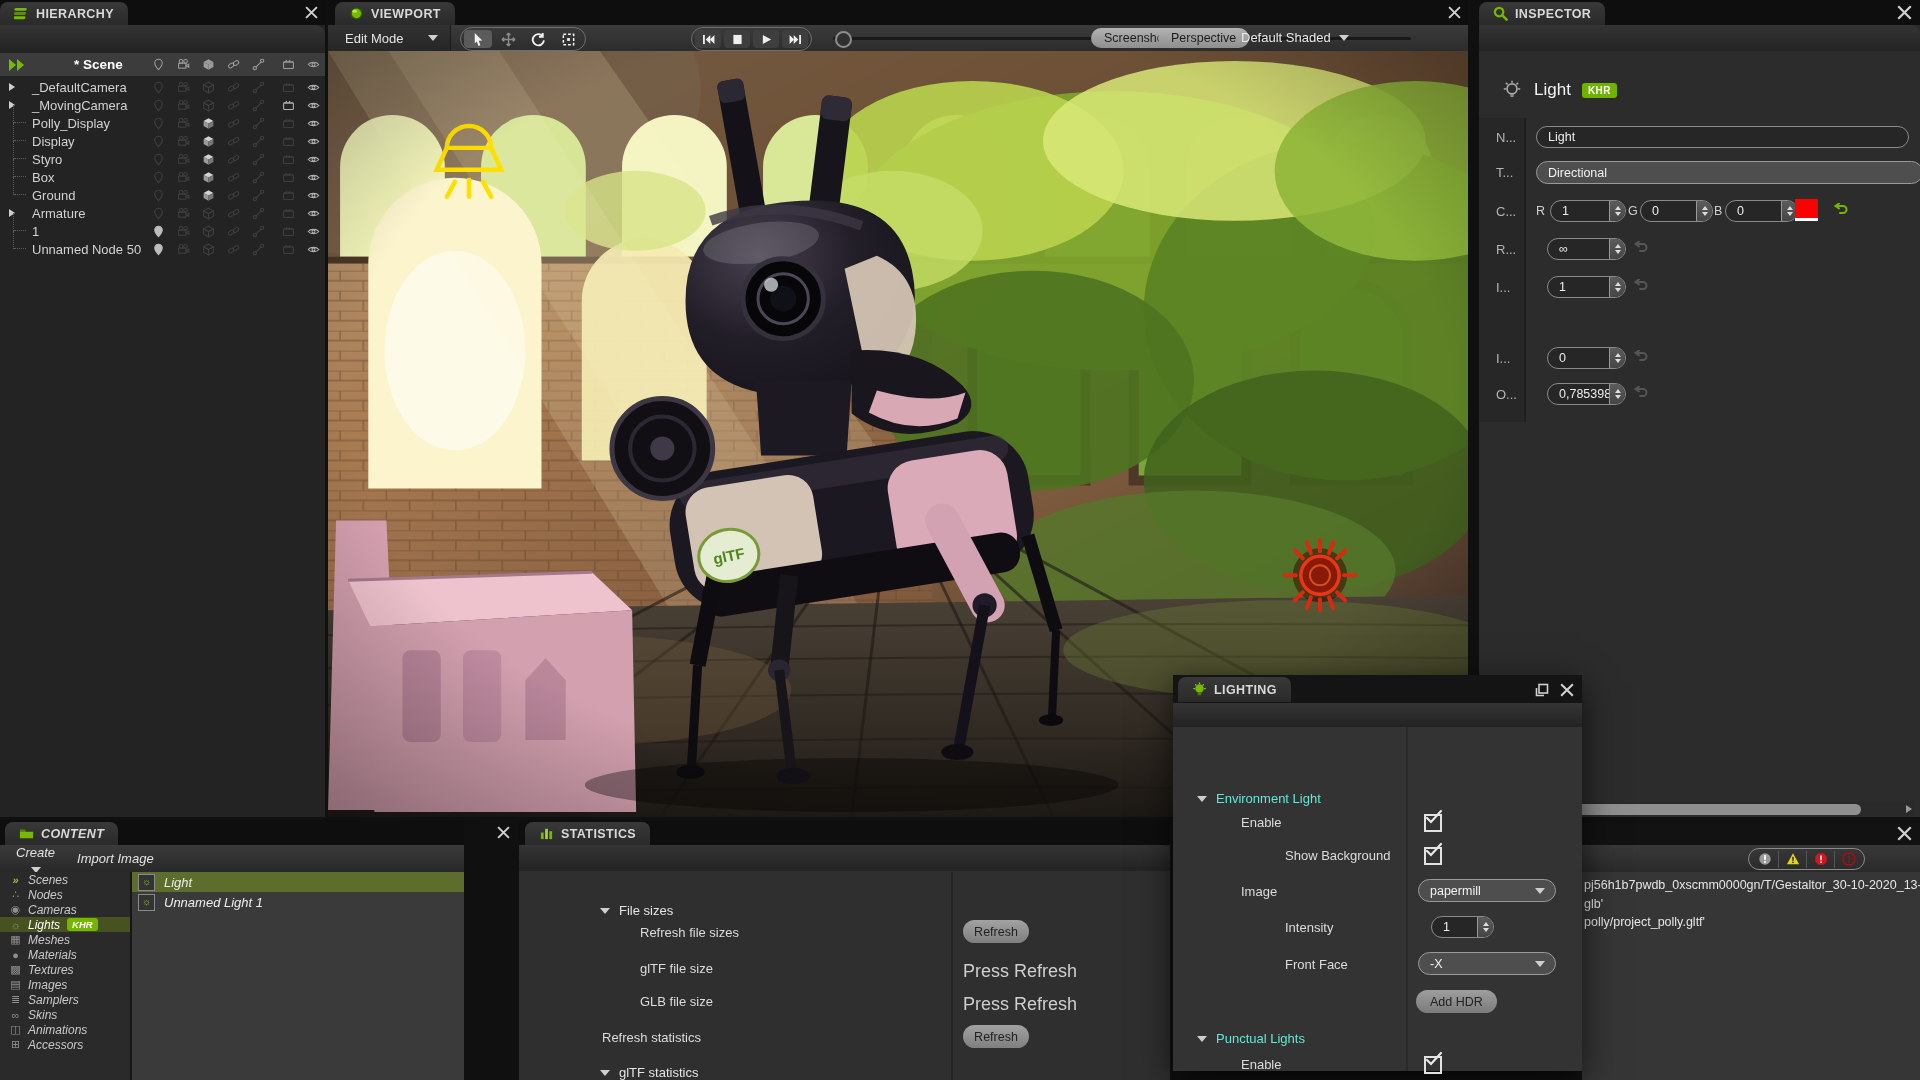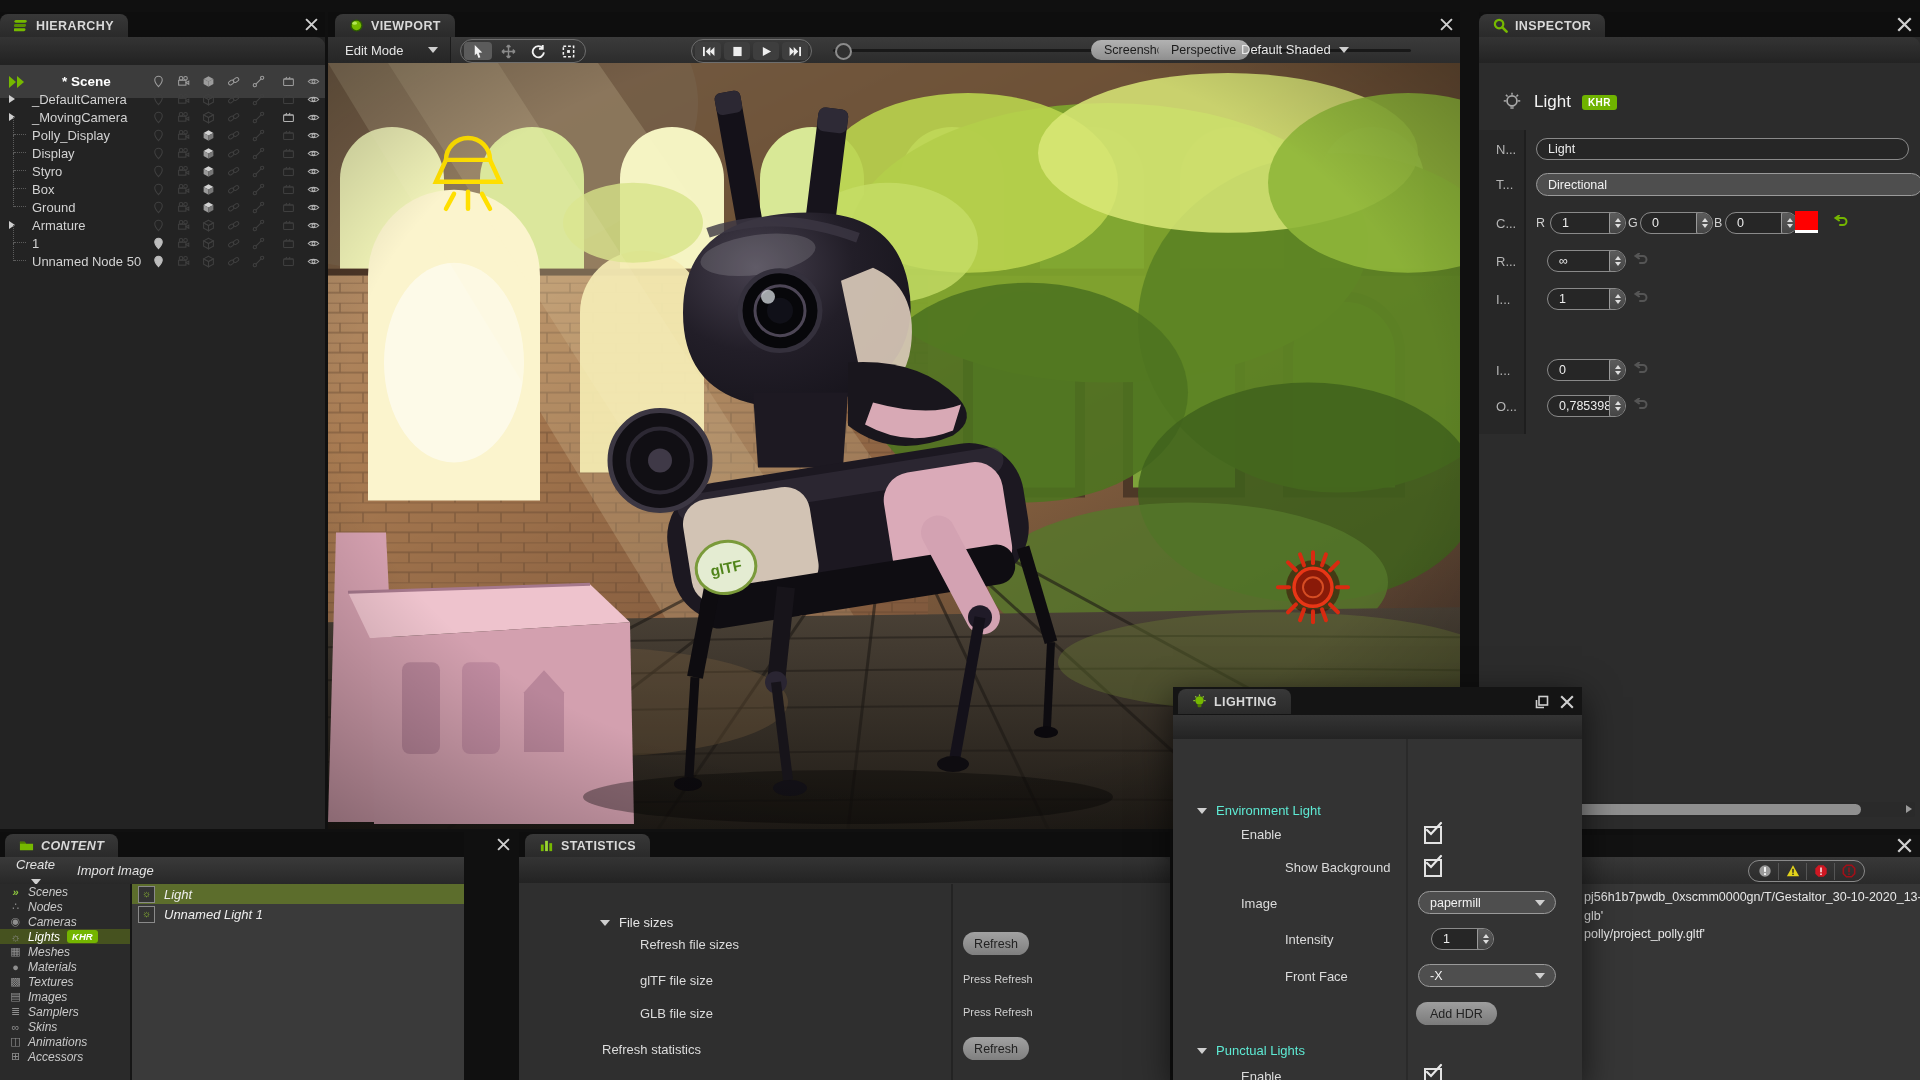--- a/index.html
+++ b/index.html
@@ -1,31 +1,31 @@
 <!DOCTYPE html>
 <html><head>
 <meta charset="utf-8">
 <style>
   html,body{margin:0;padding:0;background:#0b0b0b;width:1920px;height:1080px;overflow:hidden;
     font-family:"Liberation Sans","DejaVu Sans",sans-serif;-webkit-font-smoothing:antialiased;}
   #app{position:relative;width:1920px;height:1080px;background:#101010;}
-  .panel{position:absolute;background:#262626;margin-top:12px;}
+  .panel{position:absolute;background:#262626;}
   
   .tabstrip{position:absolute;left:0;top:0;right:0;height:25px;background:#0e0e0e;}
   .tab{position:absolute;top:2px;height:23px;display:flex;align-items:center;gap:7px;padding:0 14px;
       background:linear-gradient(#383838,#2a2a2a);border-radius:8px 8px 0 0;color:#d9d9d9;
       font-size:12.5px;font-weight:600;letter-spacing:.4px;}
   .band{position:absolute;left:0;right:0;top:25px;height:26px;background:linear-gradient(#343434,#232323);border-radius:0 9px 0 0;}
   .xwrap{position:absolute;top:4px;width:17px;height:17px;display:flex;align-items:center;justify-content:center;cursor:pointer;}
   .xicon{stroke:#cfcfcf;stroke-width:1.8;}
   .tabicon{width:15px;height:15px;display:block;}
   
   #hierarchy{left:0;top:0;width:325px;height:817px;background:#222;}
   #hierarchy .body{position:absolute;top:51px;left:0;right:0;bottom:0;background:#232323;}
-  .scene-row{position:absolute;left:0;right:0;top:2px;height:33px;background:#3c3c3c;display:flex;align-items:center;}
+  .scene-row{position:absolute;left:0;right:0;top:2px;height:23px;background:#3c3c3c;display:flex;align-items:center;gap:12px;}
   .scene-label{color:#fff;font-weight:bold;font-size:13.5px;margin-left:32px;}
   .scene-ic{margin-left:8px;width:22px;height:14px;}
   .hicons{position:absolute;left:146px;top:0;bottom:0;display:flex;align-items:center;}
   .hicons .cell{width:25px;display:flex;justify-content:center;}
   .hicons .cell.gap{margin-left:5px;}
   .hicon{width:13px;height:13px;}
   .hicon *{stroke:#3f3f3f;fill:none;stroke-width:1.3;}
   .scene-row .hicon *{stroke:#9c9c9c;}
   .scene-row .hicon .cf{fill:#9c9c9c;stroke:none;}
   .h-rows{position:absolute;top:27px;left:0;right:0;}
@@ -35,21 +35,21 @@
       border-top:4.5px solid transparent;border-bottom:4.5px solid transparent;border-left:6px solid #cfcfcf;}
   .h-row.has-arrow .arr{display:block;}
   .h-row .guide{position:absolute;left:13px;top:-9px;height:18px;width:14px;border-left:1px dotted #5c5c5c;}
   .h-row .guide::after{content:"";position:absolute;left:0;top:17px;width:12px;border-top:1px dotted #5c5c5c;}
   .h-row .eye *{stroke:#b2b2b2;}
   .h-row.light-on .pin *{stroke:#bdbdbd;fill:#bdbdbd;}
   .h-row.screen-on .clap *{stroke:#b2b2b2;}
   .h-row.mesh-on .cube *{stroke:none;}
   .h-row.mesh-on .cube .f1{fill:#d2d2d2;}.h-row.mesh-on .cube .f2{fill:#9a9a9a;}.h-row.mesh-on .cube .f3{fill:#777;}
   
-  #viewport{left:328px;top:0;width:1132px;height:817px;background:#161616;}
+  #viewport{left:328px;top:0;width:1132px;height:817px;background:#161616;padding-left:8px;}
   #vp-toolbar{position:absolute;left:0;top:25px;right:0;height:26px;background:linear-gradient(#3b3b3b,#2c2c2c);}
   #editmode{position:absolute;left:0;top:0;width:122px;height:26px;background:linear-gradient(#323232,#262626);
       border-right:1px solid #1b1b1b;display:flex;align-items:center;color:#e4e4e4;font-size:13px;cursor:pointer;}
   #editmode span{margin-left:17px;}
   .tri-d{width:0;height:0;border-left:5px solid transparent;border-right:5px solid transparent;border-top:6px solid #cfcfcf;}
   #editmode .tri-d{position:absolute;right:12px;top:10px;}
   .toolgroup{position:absolute;left:132px;top:2px;height:22px;border:1.5px solid #6e6e6e;border-radius:12px;
       display:flex;align-items:center;padding:0 3px;gap:2px;}
   .toolbtn{width:28px;height:18px;border-radius:4px;display:flex;align-items:center;justify-content:center;cursor:pointer;}
   .toolbtn.sel{background:#5b5b5b;}
@@ -116,21 +116,21 @@
   #ct-list{position:absolute;left:132px;top:0;right:0;bottom:0;background:#3a3a3a;}
   .li-row{position:relative;height:20px;display:flex;align-items:center;color:#eee;font-size:13px;cursor:pointer;}
   .li-row.selected{background:#5c6d2c;}
   .li-icon{width:15px;height:15px;margin-left:6px;margin-right:9px;border:1.5px solid #8a8a8a;background:#333;
       display:flex;align-items:center;justify-content:center;color:#9acd32;font-size:10px;line-height:1;}
   
   #statistics{left:519px;top:820px;width:651px;height:260px;background:#2f2f2f;}
   #st-body{position:absolute;left:0;top:52px;right:0;bottom:0;background:#2f2f2f;}
   #st-divider{position:absolute;left:432px;top:0;bottom:0;width:2px;background:#232323;}
   .st-lab{position:absolute;color:#dcdcdc;font-size:13px;white-space:nowrap;}
-  .st-val{position:absolute;left:444px;color:#cfcfcf;font-size:11px;}
+  .st-val{position:absolute;left:444px;color:#cfcfcf;font-size:18px;}
   .st-hdr{position:absolute;display:flex;align-items:center;gap:9px;color:#e4e4e4;font-size:13px;}
   .refresh-btn{position:absolute;left:444px;width:66px;height:23px;border-radius:12px;background:linear-gradient(#a2a2a2,#7f7f7f);
       color:#222;font-size:12.5px;display:flex;align-items:center;justify-content:center;cursor:pointer;}
   
   #console{left:1582px;top:823px;width:338px;height:257px;background:#121212;}
   #cs-band{position:absolute;left:0;top:22px;right:0;height:27px;background:linear-gradient(#383838,#2a2a2a);}
   .filtergroup{position:absolute;right:55px;top:3px;height:20px;border:1.5px solid #8a8a8a;border-radius:11px;
       display:flex;align-items:center;padding:0 2px;}
   .fbtn{width:27px;height:17px;display:flex;align-items:center;justify-content:center;border-right:1px solid #555;cursor:pointer;}
   .fbtn:last-child{border-right:none;}

